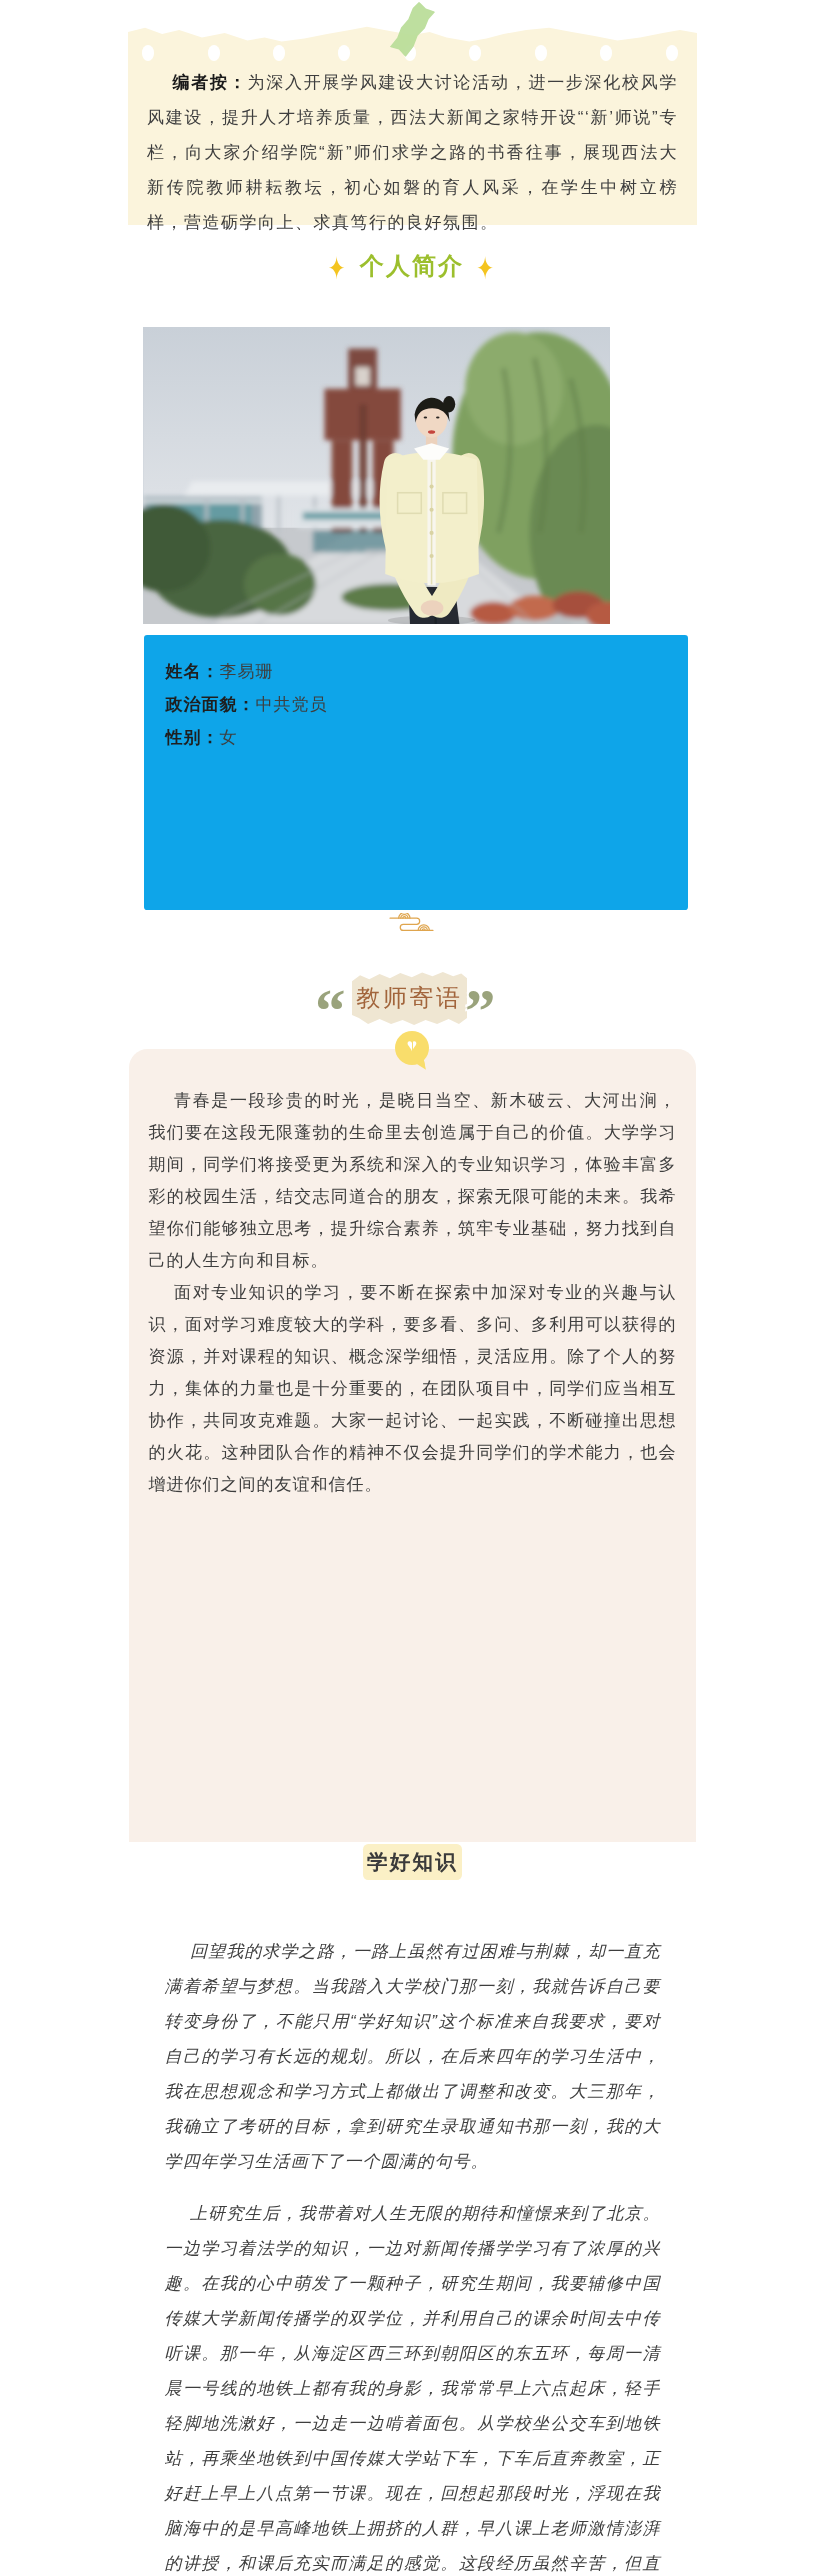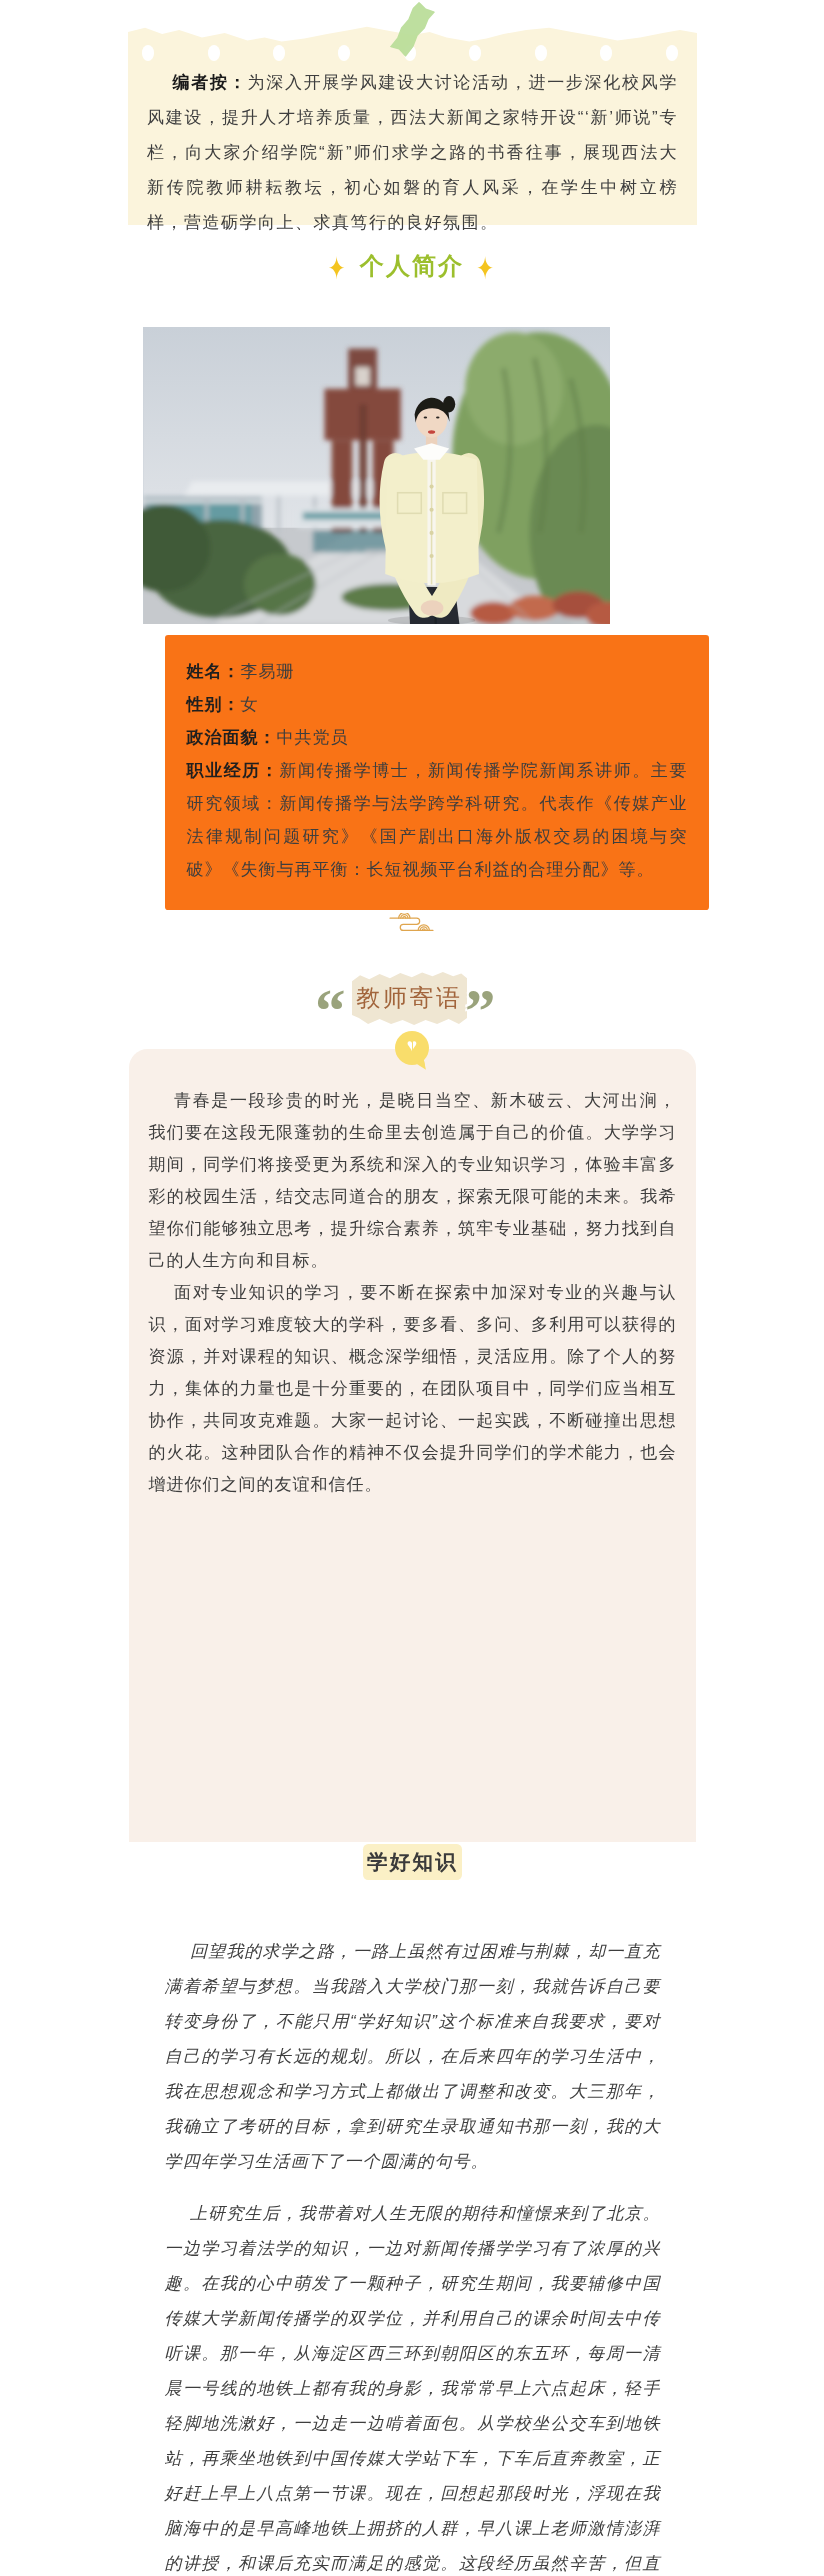--- a/index.html
+++ b/index.html
@@ -25,23 +25,23 @@
   
   .section-title{left:0;top:250px;width:824px;text-align:center;font-weight:bold;
     font-size:24px;color:#9CBF2D;letter-spacing:2.1px;}
   .sparkle{display:inline-block;color:#F4C420;font-size:20.6px;transform:scaleY(1.5);
     margin:0 12.4px;vertical-align:middle;font-weight:normal;}
 
   
   .photo{left:143px;top:327px;width:467px;height:297px;overflow:hidden;background:#c9d0d8;}
 
   
-  .info-card{left:144px;top:635px;width:544px;height:275px;background:#f97316;
+  .info-card{left:144px;top:635px;width:544px;height:275px;background:#0ea5e9;
     border-radius:3.1px;box-sizing:border-box;padding:19.6px 21.6px;font-size:17px;
-    line-height:33px;letter-spacing:1px;text-align:justify;color:#3e3e3e;margin-left:21px;}
+    line-height:33px;letter-spacing:1px;text-align:justify;color:#3e3e3e;}
   .info-card .lbl{font-weight:bold;color:#1f1f1f;}
   .info-card p{margin:0;}
 
   
   .cloud{left:388px;top:913px;width:47px;height:20.6px;}
 
   
   .msg-header{left:352px;top:970px;width:115px;height:56px;background:#EFE6D2;
     clip-path:polygon(0% 11.3px,7% 5.2px,15% 9.3px,24% 4.1px,33% 8.2px,42% 3.1px,52% 7.2px,61% 2.6px,
       70% 6.2px,79% 2.1px,88% 6.2px,95% 3.6px,100% 8.2px,100% 48px,93% 54px,84% 49px,74% 54px,
@@ -182,23 +182,22 @@
         <ellipse cx="594" cy="150" rx="12" ry="16" fill="#1f1b19"></ellipse>
         <ellipse cx="560" cy="204" rx="7" ry="3.4" fill="#c4453c"></ellipse>
         <ellipse cx="548" cy="176" rx="3.4" ry="2" fill="#2b2623"></ellipse>
         <ellipse cx="572" cy="176" rx="3.4" ry="2" fill="#2b2623"></ellipse>
       </g>
     </svg>
   </div>
 
   <div class="abs info-card">
     <p><span class="lbl">姓名：</span><span>李易珊</span></p>
+    <p><span class="lbl">政治面貌：</span><span>中共党员</span></p>
     <p><span class="lbl">性别：</span><span>女</span></p>
-    <p><span class="lbl">政治面貌：</span><span>中共党员</span></p>
-    <p><span class="lbl">职业经历：</span><span>新闻传播学博士，新闻传播学院新闻系讲师。主要研究领域：新闻传播学与法学跨学科研究。代表作《传媒产业法律规制问题研究》《国产剧出口海外版权交易的困境与突破》《失衡与再平衡：长短视频平台利益的合理分配》等。</span></p>
   </div>
 
   <div class="abs cloud">
     <svg width="47" height="20.6" viewBox="0 0 92 40" xmlns="http://www.w3.org/2000/svg" fill="none" stroke="#DFA54E" stroke-width="2.4" stroke-linecap="round">
       <path d="M4 10 H56 C64 10 64 22 56 22 H30 C22 22 22 34 30 34 H88"></path>
       <path d="M21 10 a11 11 0 0 1 22 0"></path>
         <path d="M25 10 a7 7 0 0 1 14 0"></path>
         <path d="M29 10 a3 3 0 0 1 6 0"></path>
       <path d="M59 34 a11 11 0 0 1 22 0"></path>
         <path d="M63 34 a7 7 0 0 1 14 0"></path>

